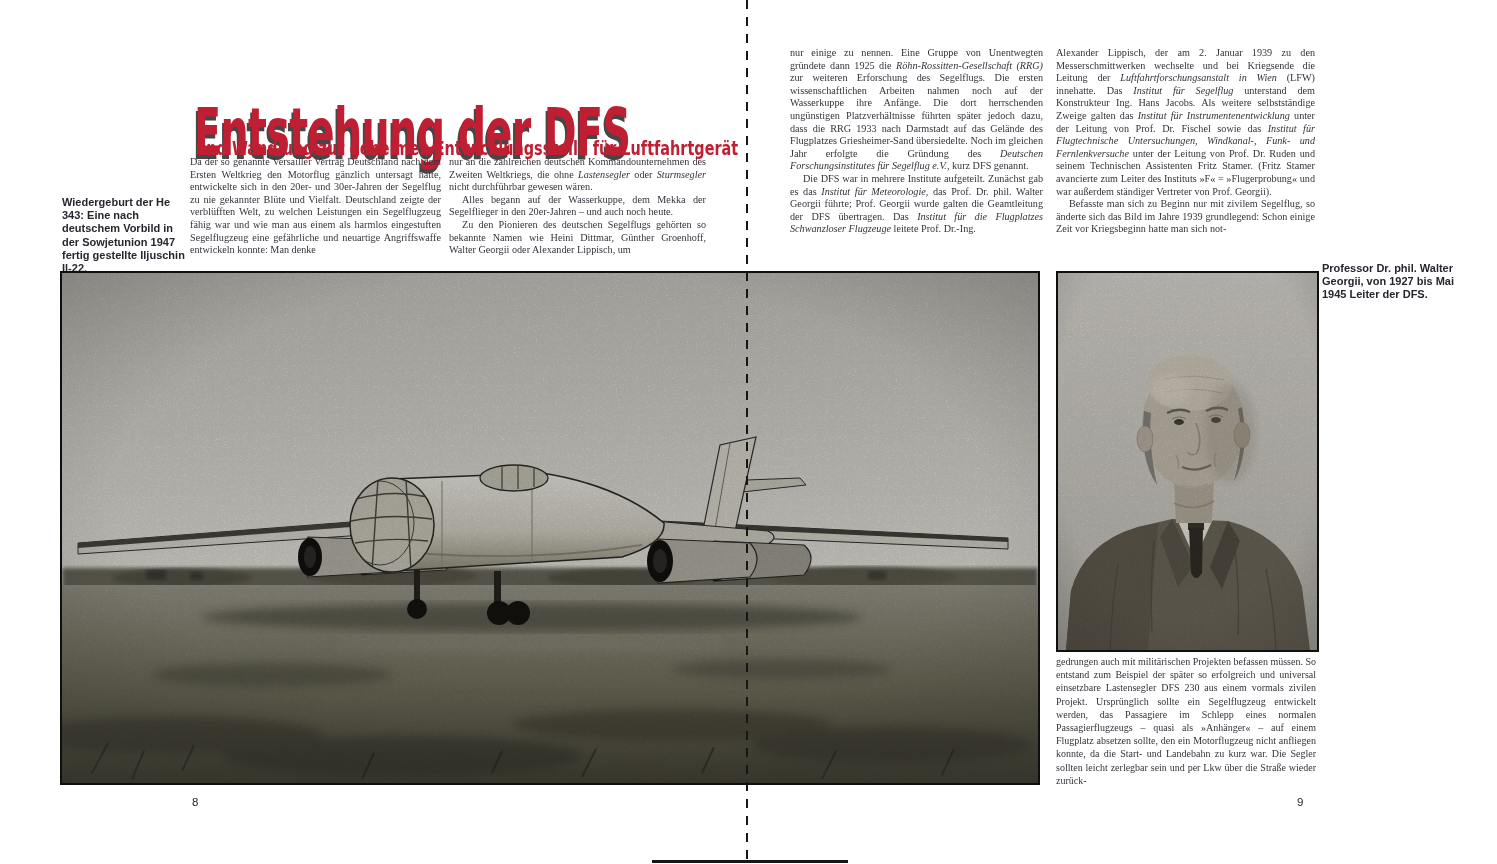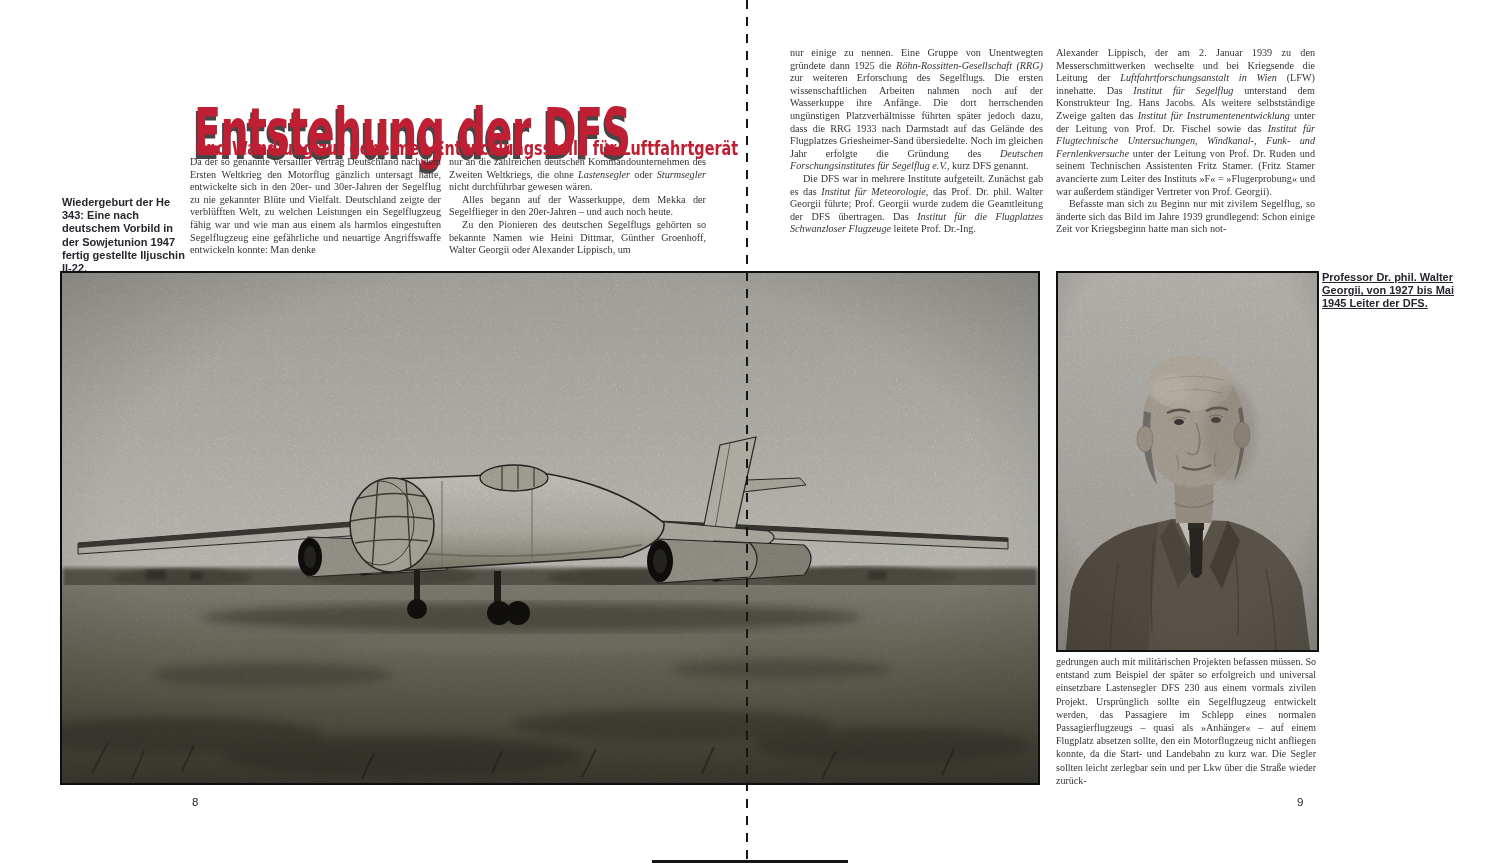--- a/index.html
+++ b/index.html
@@ -26,21 +26,21 @@
     position:absolute;left:196px;top:122px;color:var(--red);
     font-family:"DejaVu Sans",sans-serif;font-weight:bold;font-size:19px;line-height:1.1;
     white-space:nowrap;transform:scaleX(0.76);transform-origin:left top;
   }
 
   
   .caption{
     position:absolute;font-size:11px;font-weight:bold;line-height:13.2px;color:#26262f;
   }
   #left-caption{left:62px;top:196px;width:128px;}
-  #right-caption{left:1322px;top:271px;width:152px;text-decoration:underline;}
+  #right-caption{left:1322px;top:262px;width:152px;}
 
   
   .col{position:absolute;font-size:10.2px;line-height:12.6px;text-align:justify;color:#34333b;font-family:Liberation Serif, serif;}
   .col p{margin:0;}
   .col p.indent{text-indent:13px;}
   .it{font-style:italic;}
   #lp-col1{left:190px;top:156px;width:251px;height:116px;}
   #lp-col2{left:449px;top:156px;width:257px;height:116px;}
   #rp-col1{left:790px;top:47px;width:253px;height:226px;}
   #rp-col2{left:1056px;top:47px;width:259px;height:226px;}
@@ -73,21 +73,21 @@
     <p><span>Da der so genannte Versailler Vertrag Deutschland nach dem Ersten Weltkrieg den Motorflug gänzlich untersagt hatte, entwickelte sich in den 20er- und 30er-Jahren der Segelflug zu nie gekannter Blüte und Vielfalt. Deutschland zeigte der verblüfften Welt, zu welchen Leistungen ein Segelflugzeug fähig war und wie man aus einem als harmlos eingestuften Segelflugzeug eine gefährliche und neuartige Angriffswaffe entwickeln konnte: Man denke</span></p>
   </div>
   <div id="lp-col2" class="col">
     <p><span>nur an die zahlreichen deutschen Kommandounternehmen des Zweiten Weltkriegs, die ohne </span><span class="it">Lastensegler</span><span> oder </span><span class="it">Sturmsegler</span><span> nicht durchführbar gewesen wären.</span></p>
     <p class="indent"><span>Alles begann auf der Wasserkuppe, dem Mekka der Segelflieger in den 20er-Jahren – und auch noch heute.</span></p>
     <p class="indent"><span>Zu den Pionieren des deutschen Segelflugs gehörten so bekannte Namen wie Heini Dittmar, Günther Groenhoff, Walter Georgii oder Alexander Lippisch, um</span></p>
   </div>
 
   <div id="rp-col1" class="col">
     <p><span>nur einige zu nennen. Eine Gruppe von Unentwegten gründete dann 1925 die </span><span class="it">Röhn-Rossitten-Gesellschaft (RRG)</span><span> zur weiteren Erforschung des Segelflugs. Die ersten wissenschaftlichen Arbeiten nahmen noch auf der Wasserkuppe ihre Anfänge. Die dort herrschenden ungünstigen Platzverhältnisse führten später jedoch dazu, dass die RRG 1933 nach Darmstadt auf das Gelände des Flugplatzes Griesheimer-Sand übersiedelte. Noch im gleichen Jahr erfolgte die Gründung des </span><span class="it">Deutschen Forschungsinstitutes für Segelflug e.V.</span><span>, kurz DFS genannt.</span></p>
-    <p class="indent"><span>Die DFS war in mehrere Institute aufgeteilt. Zunächst gab es das </span><span class="it">Institut für Meteorologie</span><span>, das Prof. Dr. phil. Walter Georgii führte; Prof. Georgii wurde zudem die Geamtleitung der DFS übertragen. Das </span><span class="it">Institut für die Flugplatzes Schwanzloser Flugzeuge</span><span> leitete Prof. Dr.-Ing.</span></p>
+    <p class="indent"><span>Die DFS war in mehrere Institute aufgeteilt. Zunächst gab es das </span><span class="it">Institut für Meteorologie</span><span>, das Prof. Dr. phil. Walter Georgii führte; Prof. Georgii wurde galten die Geamtleitung der DFS übertragen. Das </span><span class="it">Institut für die Flugplatzes Schwanzloser Flugzeuge</span><span> leitete Prof. Dr.-Ing.</span></p>
   </div>
   <div id="rp-col2" class="col">
     <p><span>Alexander Lippisch, der am 2. Januar 1939 zu den Messerschmittwerken wechselte und bei Kriegsende die Leitung der </span><span class="it">Luftfahrtforschungsanstalt in Wien</span><span> (LFW) innehatte. Das </span><span class="it">Institut für Segelflug</span><span> unterstand dem Konstrukteur Ing. Hans Jacobs. Als weitere selbstständige Zweige galten das </span><span class="it">Institut für Instrumentenentwicklung</span><span> unter der Leitung von Prof. Dr. Fischel sowie das </span><span class="it">Institut für Flugtechnische Untersuchungen, Windkanal-, Funk- und Fernlenkversuche</span><span> unter der Leitung von Prof. Dr. Ruden und seinem Technischen Assistenten Fritz Stamer. (Fritz Stamer avancierte zum Leiter des Instituts »F« = »Flugerprobung« und war außerdem ständiger Vertreter von Prof. Georgii).</span></p>
     <p class="indent"><span>Befasste man sich zu Beginn nur mit zivilem Segelflug, so änderte sich das Bild im Jahre 1939 grundlegend: Schon einige Zeit vor Kriegsbeginn hatte man sich not-</span></p>
   </div>
   <div id="rp-bottom" class="col">
     <p><span>gedrungen auch mit militärischen Projekten befassen müssen. So entstand zum Beispiel der später so erfolgreich und universal einsetzbare Lastensegler DFS 230 aus einem vormals zivilen Projekt. Ursprünglich sollte ein Segelflugzeug entwickelt werden, das Passagiere im Schlepp eines normalen Passagierflugzeugs – quasi als »Anhänger« – auf einem Flugplatz absetzen sollte, den ein Motorflugzeug nicht anfliegen konnte, da die Start- und Landebahn zu kurz war. Die Segler sollten leicht zerlegbar sein und per Lkw über die Straße wieder zurück-</span></p>
   </div>
 
   <div id="right-caption" class="caption">Professor Dr. phil. Walter Georgii, von 1927 bis Mai 1945 Leiter der DFS.</div>

